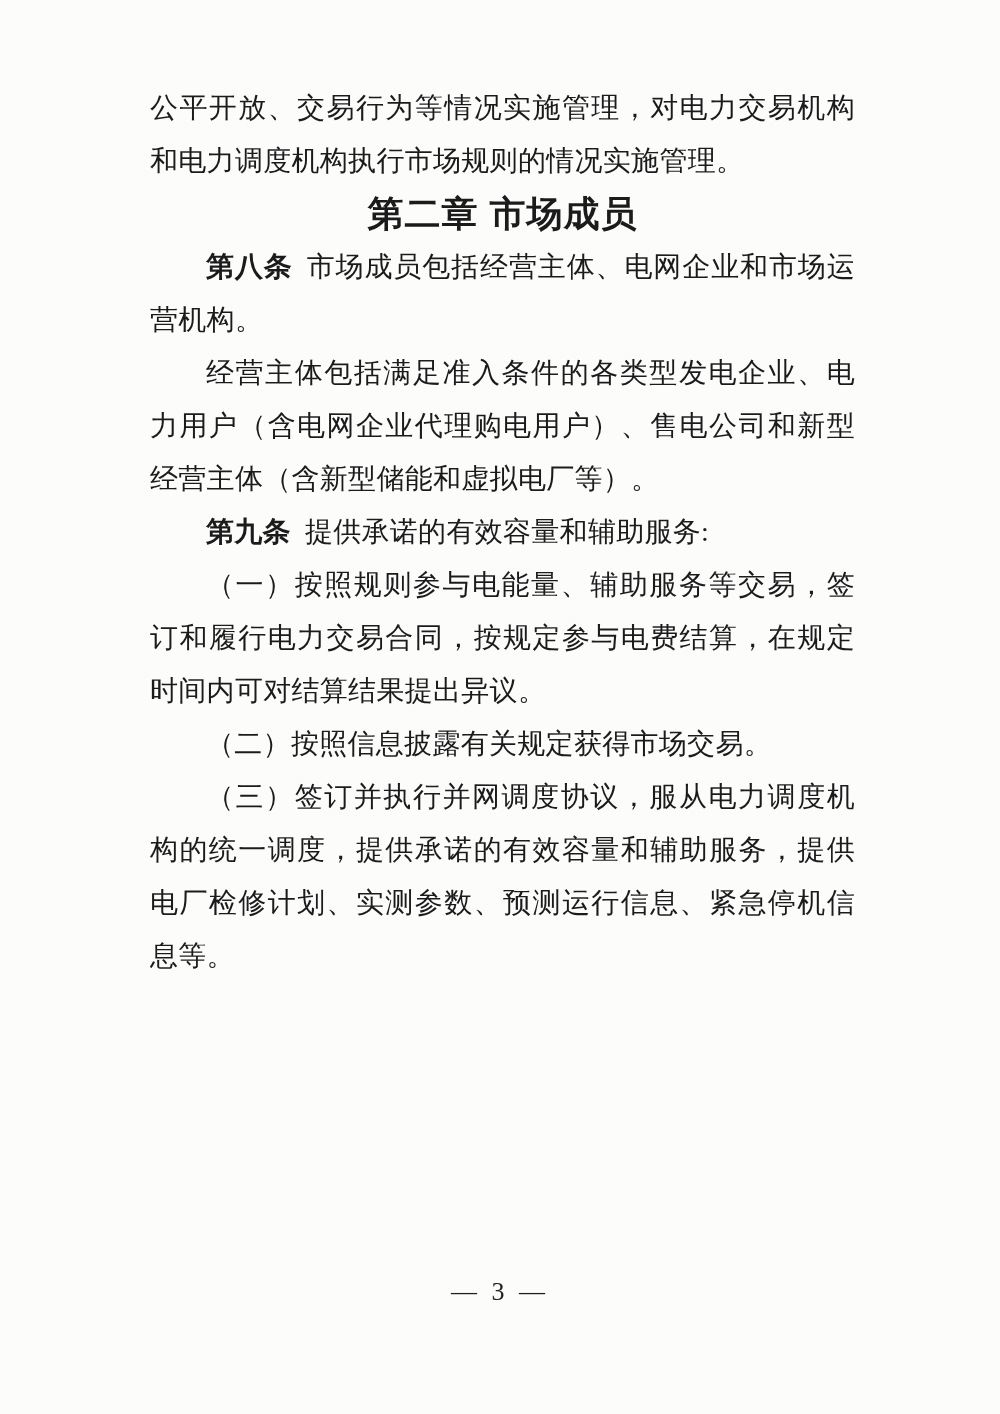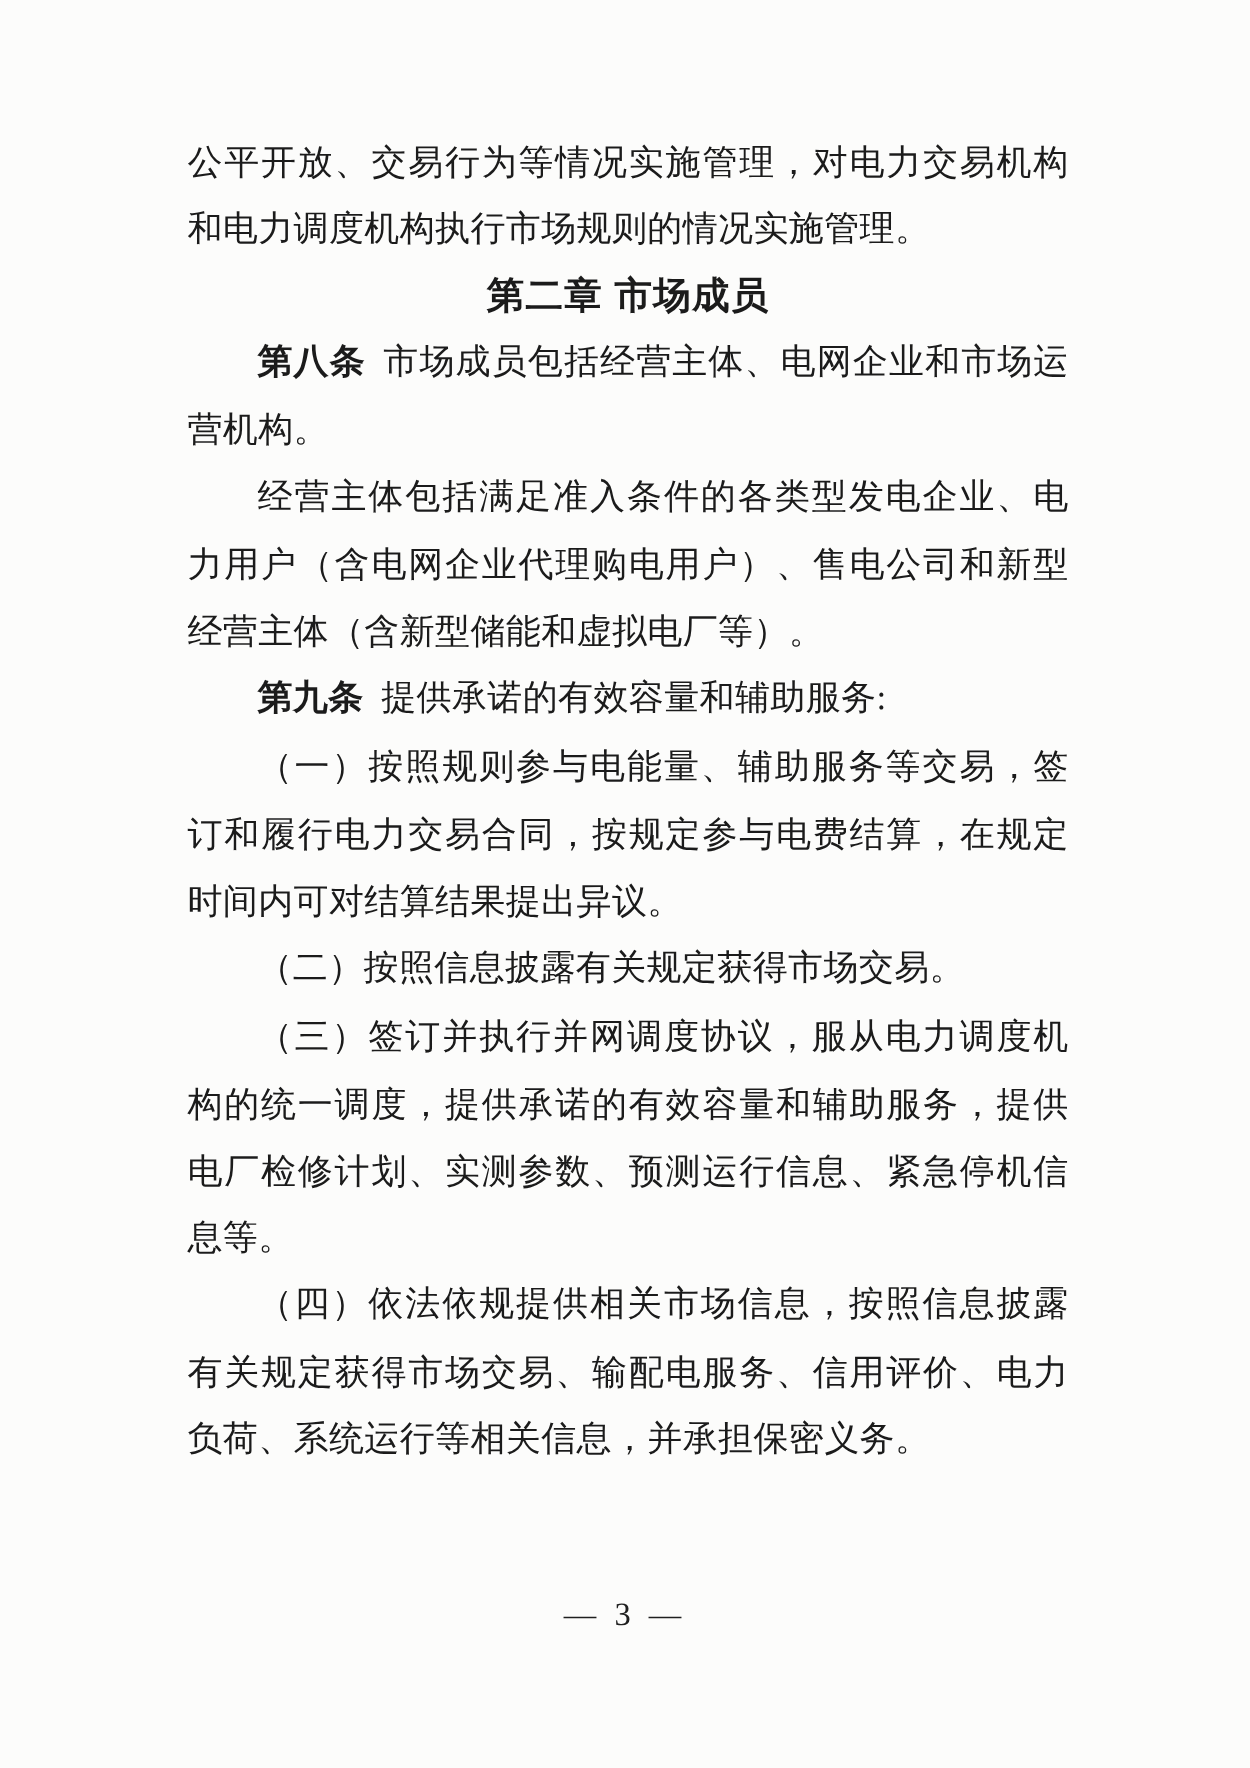--- a/index.html
+++ b/index.html
@@ -10,38 +10,38 @@
   }
   body {
     background: #fcfcfb;
     color: #1b1b1b;
     font-family: "Liberation Serif", "DejaVu Serif", serif;
     position: relative;
   }
   .page {
     width: 1000px;
     height: 1219px;
-    padding: 104px 145px 0 150px;
+    padding: 81px 145px 0 150px;
     position: relative;
   }
   .para {
     font-size: 28px;
     line-height: 53px;
     letter-spacing: 0.3px;
     text-align: justify;
     text-justify: inter-character;
   }
   .para.indent { text-indent: 56px; }
   .lead {
-    font-family: Liberation Mono, monospace;
+    font-family: Liberation Serif, serif;
     font-weight: 700;
   }
   .lead:not(:empty) { margin-right: 14px; }
   .chapter-heading {
-    font-size: 30px;
+    font-size: 36px;
     line-height: 53px;
     font-weight: 700;
     font-family: "Liberation Sans", "DejaVu Sans", sans-serif;
     text-align: center;
     letter-spacing: 1px;
   }
   .footer {
     position: absolute;
     left: 0;
     right: 0;
@@ -69,17 +69,16 @@
 
 
   <p class="para indent"><span class="lead">第九条</span><span>提供承诺的有效容量和辅助服务:</span></p>
 
   <p class="para indent"><span class="lead"></span><span>（一）按照规则参与电能量、辅助服务等交易，签订和履行电力交易合同，按规定参与电费结算，在规定时间内可对结算结果提出异议。</span></p>
 
   <p class="para indent"><span class="lead"></span><span>（二）按照信息披露有关规定获得市场交易。</span></p>
 
   <p class="para indent"><span class="lead"></span><span>（三）签订并执行并网调度协议，服从电力调度机构的统一调度，提供承诺的有效容量和辅助服务，提供电厂检修计划、实测参数、预测运行信息、紧急停机信息等。</span></p>
 
-  <p class="para indent"><span class="lead"></span><span>（四）依法依规提供相关市场信息，按照信息披露有关规定获得市场交易、输配电服务、信用评价、电力负荷、系统运行等相关信息，并承担保密义务。</span></p>
 
   <div class="footer">— 3 —</div>
 
 </div>
 
 </body></html>

